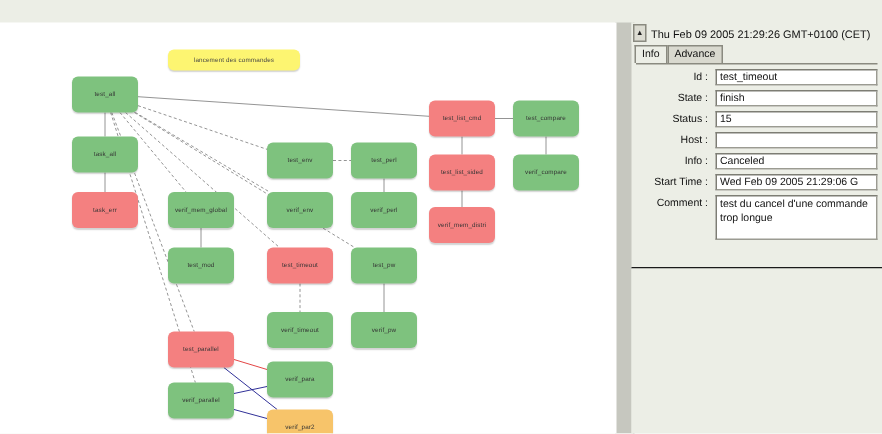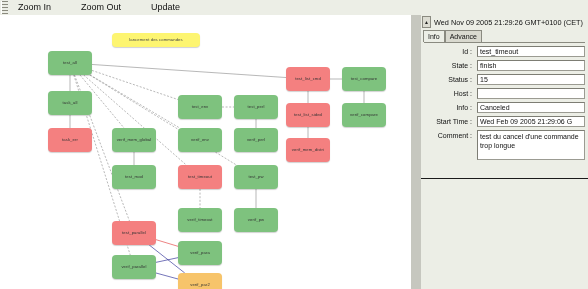--- a/index.html
+++ b/index.html
@@ -108,26 +108,20 @@
   #rp-lower{
     position:absolute;left:0;top:164px;width:167px;height:110px;
     background:#eceee6;
   }
 </style>
 </head>
 <body>
 
 <div id="app">
 
-  <div id="toolbar">
-    <div class="grip"></div>
-    <div class="tb-btn">Zoom In</div>
-    <div class="tb-btn">Zoom Out</div>
-    <div class="tb-btn">Update</div>
-  </div>
 
   <div id="canvas-pane">
     <div id="graph">
       <svg class="edges" id="edge-layer">
           <line x1="70" y1="60" x2="70" y2="76" stroke="#888888" stroke-width="0.6"></line>
           <line x1="70" y1="100" x2="70" y2="113" stroke="#888888" stroke-width="0.6"></line>
           <line x1="79.97402597402598" y1="60" x2="124.02597402597402" y2="113" stroke="#888888" stroke-width="0.6" stroke-dasharray="2,1.6"></line>
           <line x1="74.51764705882353" y1="60" x2="129.48235294117646" y2="206" stroke="#888888" stroke-width="0.6" stroke-dasharray="2,1.6"></line>
           <line x1="73.76470588235294" y1="60" x2="130.23529411764707" y2="240" stroke="#888888" stroke-width="0.6" stroke-dasharray="2,1.6"></line>
           <line x1="92" y1="55.44615384615385" x2="178" y2="84.55384615384615" stroke="#888888" stroke-width="0.6" stroke-dasharray="2,1.6"></line>
@@ -176,21 +170,21 @@
         </div>
     </div>
   </div>
 
   <div id="vsplit"></div>
 
   <div id="right-pane">
 
     <div id="rp-head">
       <div class="spin">▲</div>
-      <div id="rp-title">Wed Nov 09 2005 21:29:26 GMT+0100 (CET)</div>
+      <div id="rp-title">Thu Feb 09 2005 21:29:26 GMT+0100 (CET)</div>
     </div>
 
     <div id="tabs">
         <div class="tab active">Info</div>
         <div class="tab">Advance</div>
       </div>
 
     <div id="form">
         <div class="row">
           <div class="lbl">Id :</div>

